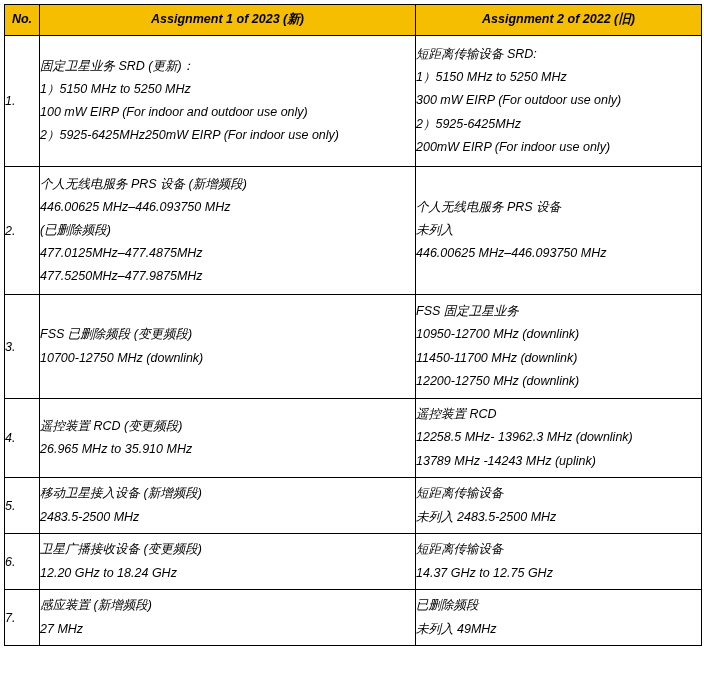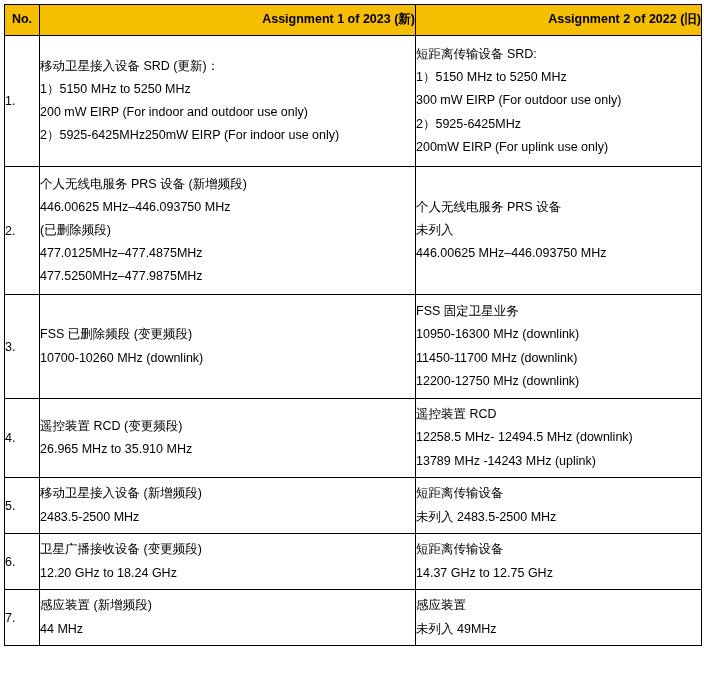--- a/index.html
+++ b/index.html
@@ -22,27 +22,28 @@
   table.spec-table {
     width: 696px;
     border-collapse: collapse;
     table-layout: fixed;
   }
   table.spec-table th,
   table.spec-table td {
     border: 1px solid #000000;
     vertical-align: middle;
     padding: 0;
+    font-style: italic;
   }
   thead th {
     background: #F5BE00;
     font-size: 12.5px;
     font-weight: bold;
     height: 30px;
-    text-align: right;
+    text-align: center;
     padding: 4px 6px;
     line-height: 1.25;
   }
   th.col-no { width: 34px; text-align: center; padding: 4px 2px; }
   th.col-a  { width: 375px; }
   th.col-b  { width: 285px; }
 
   td.cell-no {
     width: 34px;
     text-align: left;
@@ -80,31 +81,31 @@
         <th class="col-no">No.</th>
         <th class="col-a">Assignment 1 of 2023 (新)</th>
         <th class="col-b">Assignment 2 of 2022 (旧)</th>
       </tr>
     </thead>
     <tbody>
 
       <tr class="r1">
         <td class="cell-no">1.</td>
         <td class="cell-body">
-          <div class="line">移动卫星接入设备 SRD (更新)：</div>
+          <div class="line">固定卫星业务 SRD (更新)：</div>
           <div class="line">1）5150 MHz to 5250 MHz</div>
-          <div class="line">200 mW EIRP (For indoor and outdoor use only)</div>
+          <div class="line">100 mW EIRP (For indoor and outdoor use only)</div>
           <div class="line">2）5925-6425MHz250mW EIRP (For indoor use only)</div>
         </td>
         <td class="cell-body">
           <div class="line">短距离传输设备 SRD:</div>
           <div class="line">1）5150 MHz to 5250 MHz</div>
           <div class="line">300 mW EIRP (For outdoor use only)</div>
           <div class="line">2）5925-6425MHz</div>
-          <div class="line">200mW EIRP (For uplink use only)</div>
+          <div class="line">200mW EIRP (For indoor use only)</div>
         </td>
       </tr>
 
       <tr class="r2">
         <td class="cell-no">2.</td>
         <td class="cell-body">
           <div class="line">个人无线电服务 PRS 设备 (新增频段)</div>
           <div class="line">446.00625 MHz–446.093750 MHz</div>
           <div class="line">(已删除频段)</div>
           <div class="line">477.0125MHz–477.4875MHz</div>
@@ -114,39 +115,39 @@
           <div class="line">个人无线电服务 PRS 设备</div>
           <div class="line">未列入</div>
           <div class="line">446.00625 MHz–446.093750 MHz</div>
         </td>
       </tr>
 
       <tr class="r3">
         <td class="cell-no">3.</td>
         <td class="cell-body">
           <div class="line">FSS 已删除频段 (变更频段)</div>
-          <div class="line">10700-10260 MHz (downlink)</div>
+          <div class="line">10700-12750 MHz (downlink)</div>
         </td>
         <td class="cell-body">
           <div class="line">FSS 固定卫星业务</div>
-          <div class="line">10950-16300 MHz (downlink)</div>
+          <div class="line">10950-12700 MHz (downlink)</div>
           <div class="line">11450-11700 MHz (downlink)</div>
           <div class="line">12200-12750 MHz (downlink)</div>
         </td>
       </tr>
 
       <tr class="r4">
         <td class="cell-no">4.</td>
         <td class="cell-body">
           <div class="line">遥控装置 RCD (变更频段)</div>
           <div class="line">26.965 MHz to 35.910 MHz</div>
         </td>
         <td class="cell-body">
           <div class="line">遥控装置 RCD</div>
-          <div class="line">12258.5 MHz- 12494.5 MHz (downlink)</div>
+          <div class="line">12258.5 MHz- 13962.3 MHz (downlink)</div>
           <div class="line">13789 MHz -14243 MHz (uplink)</div>
         </td>
       </tr>
 
       <tr class="r5">
         <td class="cell-no">5.</td>
         <td class="cell-body">
           <div class="line">移动卫星接入设备 (新增频段)</div>
           <div class="line">2483.5-2500 MHz</div>
         </td>
@@ -165,23 +166,23 @@
         <td class="cell-body">
           <div class="line">短距离传输设备</div>
           <div class="line">14.37 GHz to 12.75 GHz</div>
         </td>
       </tr>
 
       <tr class="r7">
         <td class="cell-no">7.</td>
         <td class="cell-body">
           <div class="line">感应装置 (新增频段)</div>
-          <div class="line">44 MHz</div>
+          <div class="line">27 MHz</div>
         </td>
         <td class="cell-body">
-          <div class="line">感应装置</div>
+          <div class="line">已删除频段</div>
           <div class="line">未列入 49MHz</div>
         </td>
       </tr>
 
     </tbody>
   </table>
 </div>
 
 </body></html>

